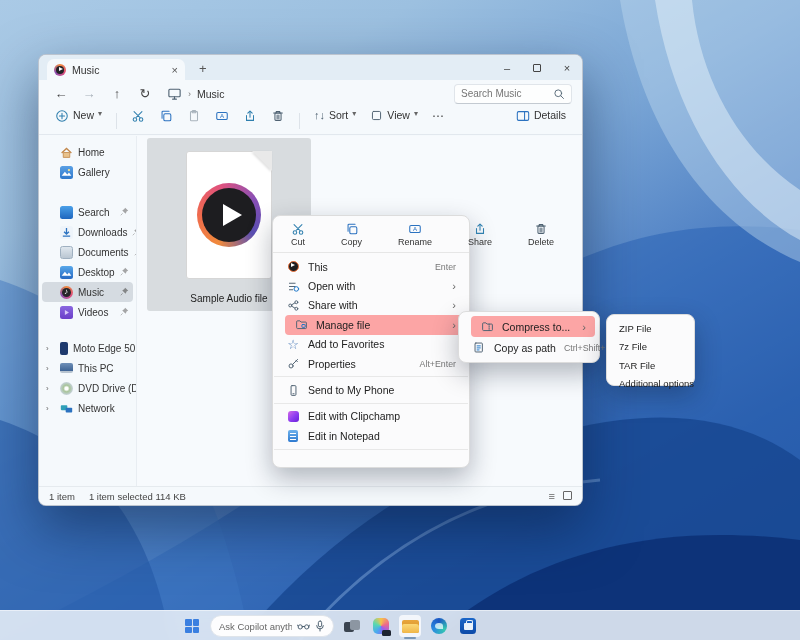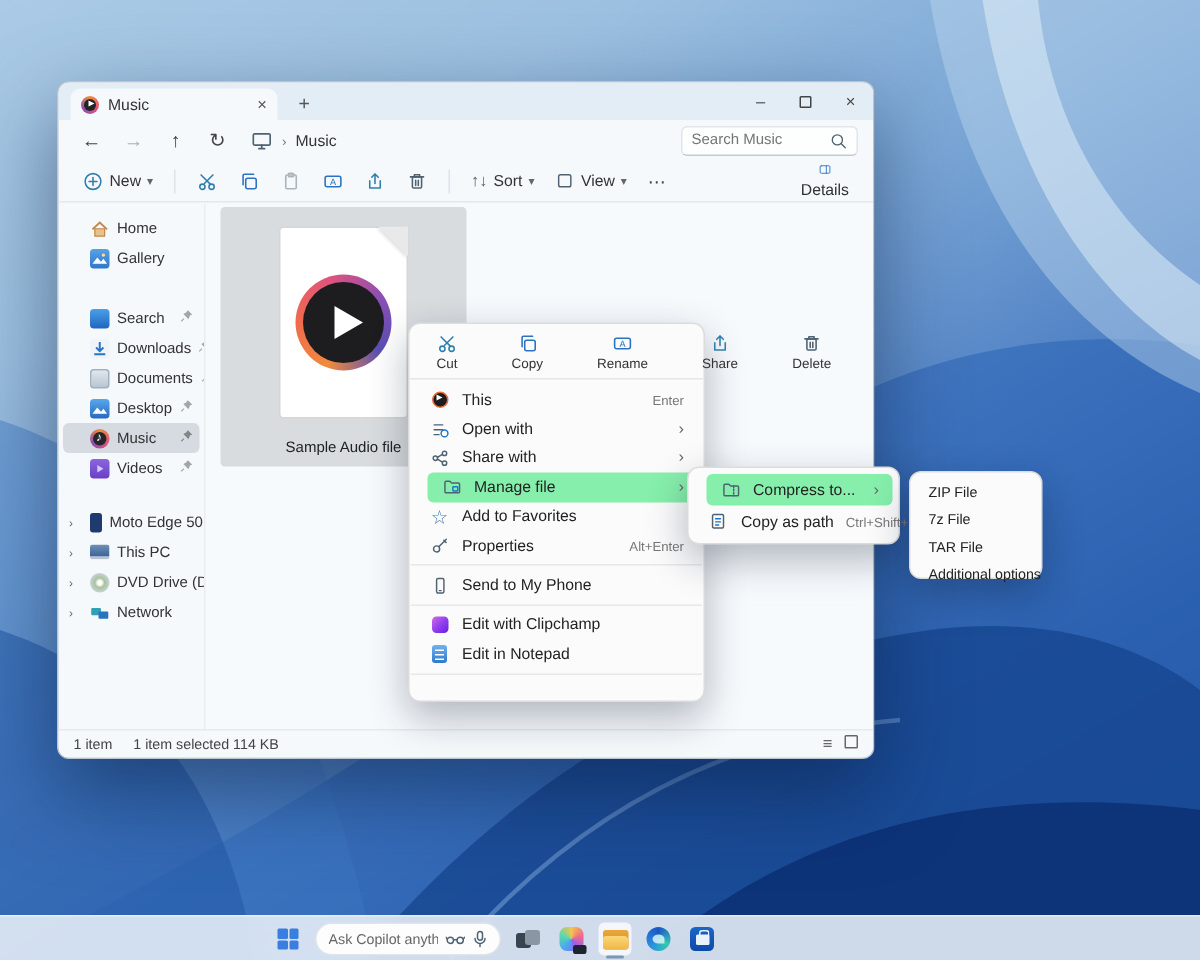--- a/index.html
+++ b/index.html
@@ -33,24 +33,24 @@
   .navbtn.disabled { color:#a8b0b8; }
   .crumbbox { display:flex; align-items:center; gap:6px; margin-left:6px; flex:1; font-size:10.5px; color:#333; }
   .crumb-sep { color:#777; font-size:9px; }
   .searchbox { width:118px; height:20px; background:#fdfefe; border:1px solid #e0e5ea; border-bottom-color:#c3cad1;
     border-radius:4px; display:flex; align-items:center; padding:0 6px; gap:4px; }
   .searchbox input { border:none; outline:none; background:transparent; width:88px; font-size:10px; color:#555;
     font-family:"Liberation Sans",sans-serif; }
 
   .toolbar { position:relative; height:28px; display:flex; align-items:center; padding:0 10px; gap:2px;
     border-bottom:1px solid #e2e8ee; }
-  .tbtn { display:flex; align-items:center; gap:4px; padding:0 6px; height:24px; border-radius:4px;
+  .tbtn { display:flex; gap:4px; padding:0 6px; height:24px; border-radius:4px;
     font-size:10.5px; color:#333; }
   .tb-sep { width:1px; height:16px; background:#dde3e9; margin:0 6px; }
-  .tb-right { margin-left:auto;flex-direction:column; }
+  .tb-right { margin-left:auto; }
   .chev { font-size:8px; color:#666; }
 
   .body { position:absolute; top:81px; bottom:19px; left:0; right:0; display:flex; }
   .sidebar { width:97px; padding-top:6px; overflow:hidden; }
   .sitem { display:flex; align-items:center; gap:5px; height:20px; padding:0 4px 0 18px;
     font-size:10px; color:#333; border-radius:4px; margin:0 3px; white-space:nowrap; }
   .sitem.tree { padding-left:4px; }
   .sitem.selected { background:#d5dbe1; }
   .sgap { height:20px; }
   .sgap2 { height:16px; }
@@ -78,21 +78,21 @@
 
   
   .menu-panel { position:absolute; background:#fbfbfc; border:1px solid #dcdcdc; border-radius:8px;
     box-shadow:0 10px 26px rgba(10,20,40,.30); font-size:10.5px; color:#222; }
   .menu-main { left:272px; top:215px; width:198px; height:253px; }
   .quickrow { display:flex; height:37px; border-bottom:1px solid #e6e6e6; }
   .qbtn { flex:1; display:flex; flex-direction:column; align-items:center; justify-content:center; gap:1px;
     font-size:9px; color:#333; border-radius:6px; margin:2px 18px; }
   .mlist { padding:4px 0; }
   .mrow { display:flex; align-items:center; height:19.4px; padding:0 9px; margin:0 4px; border-radius:4px; gap:8px; }
-  .mrow.hl { background:#86efac;margin-left:12px; }
+  .mrow.hl { background:#fca5a5;margin-left:12px; }
   .mic { width:14px; flex:0 0 14px; display:flex; align-items:center; justify-content:center; }
   .mlabel { flex:1; white-space:nowrap; }
   .mshortcut { font-size:8.8px; color:#777; }
   .mchev { font-size:11px; color:#666; }
   .msep { height:1px; background:#e8e8e8; margin:3px 1px; }
 
   .menu-sub { left:458px; top:311px; width:142px; height:52px; padding:4px 0; }
   .menu-sub .mrow { height:21px; }
   .menu-subsub { left:606px; top:314px; width:89px; height:72px; padding:4px 0; font-size:9.5px; }
   .menu-subsub .mrow { height:18.5px; padding:0 8px; }

